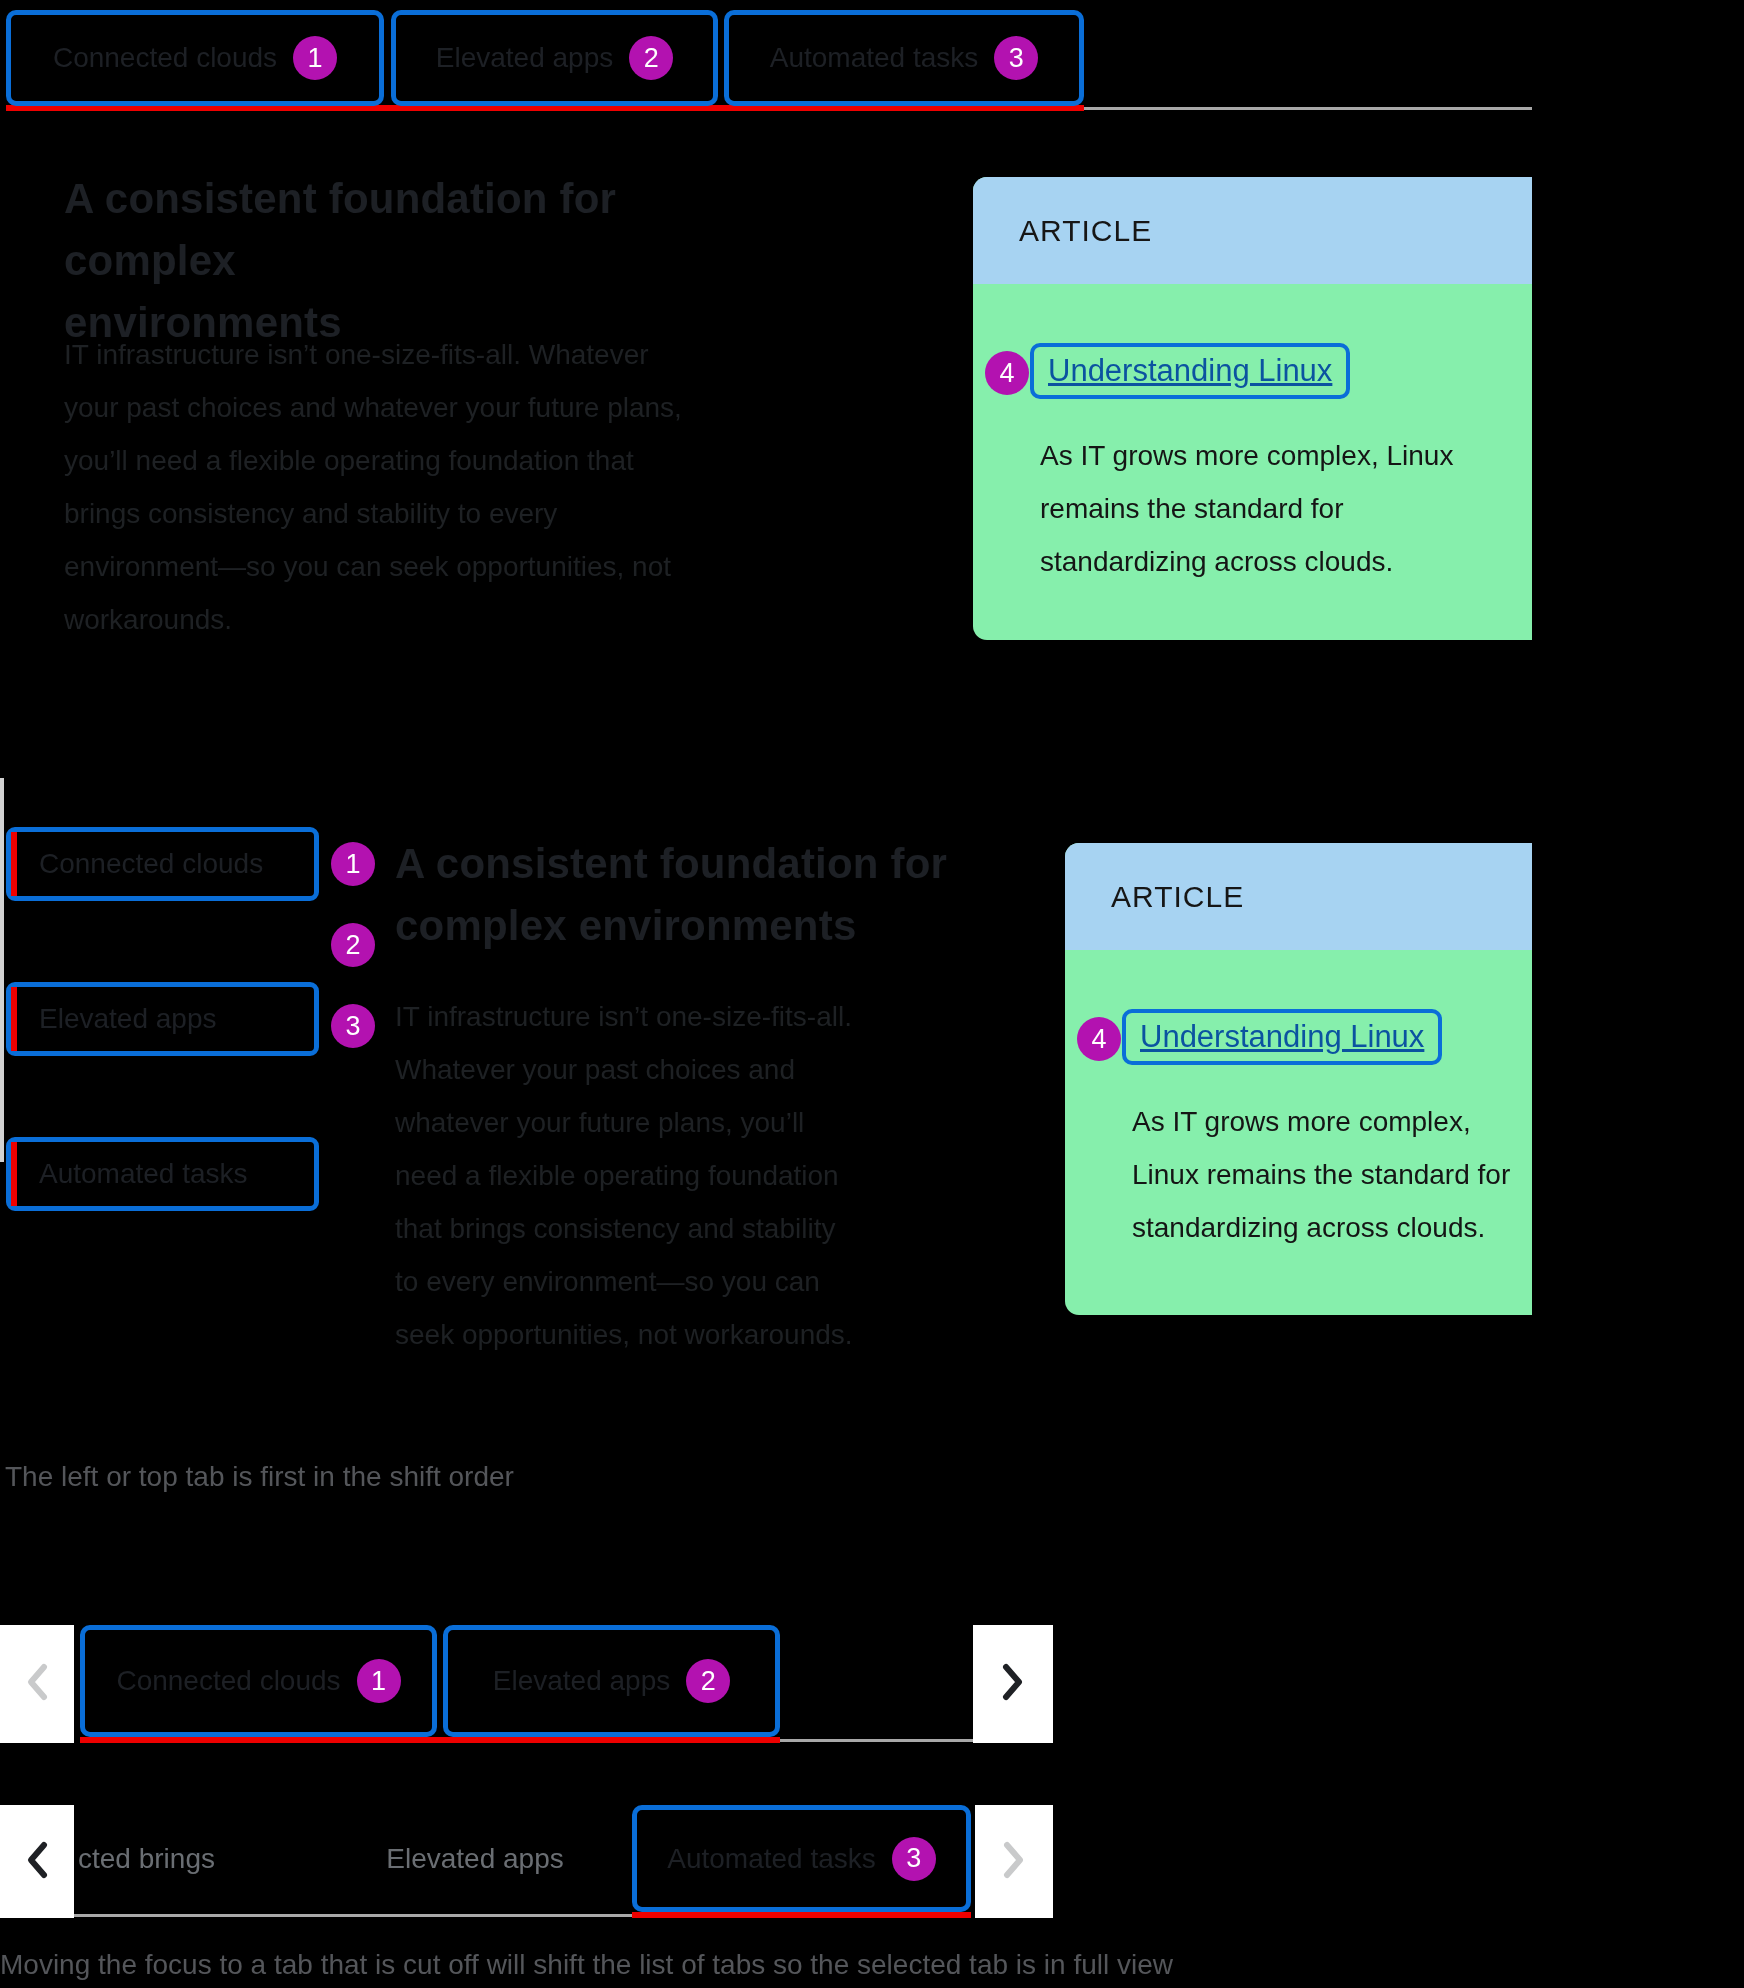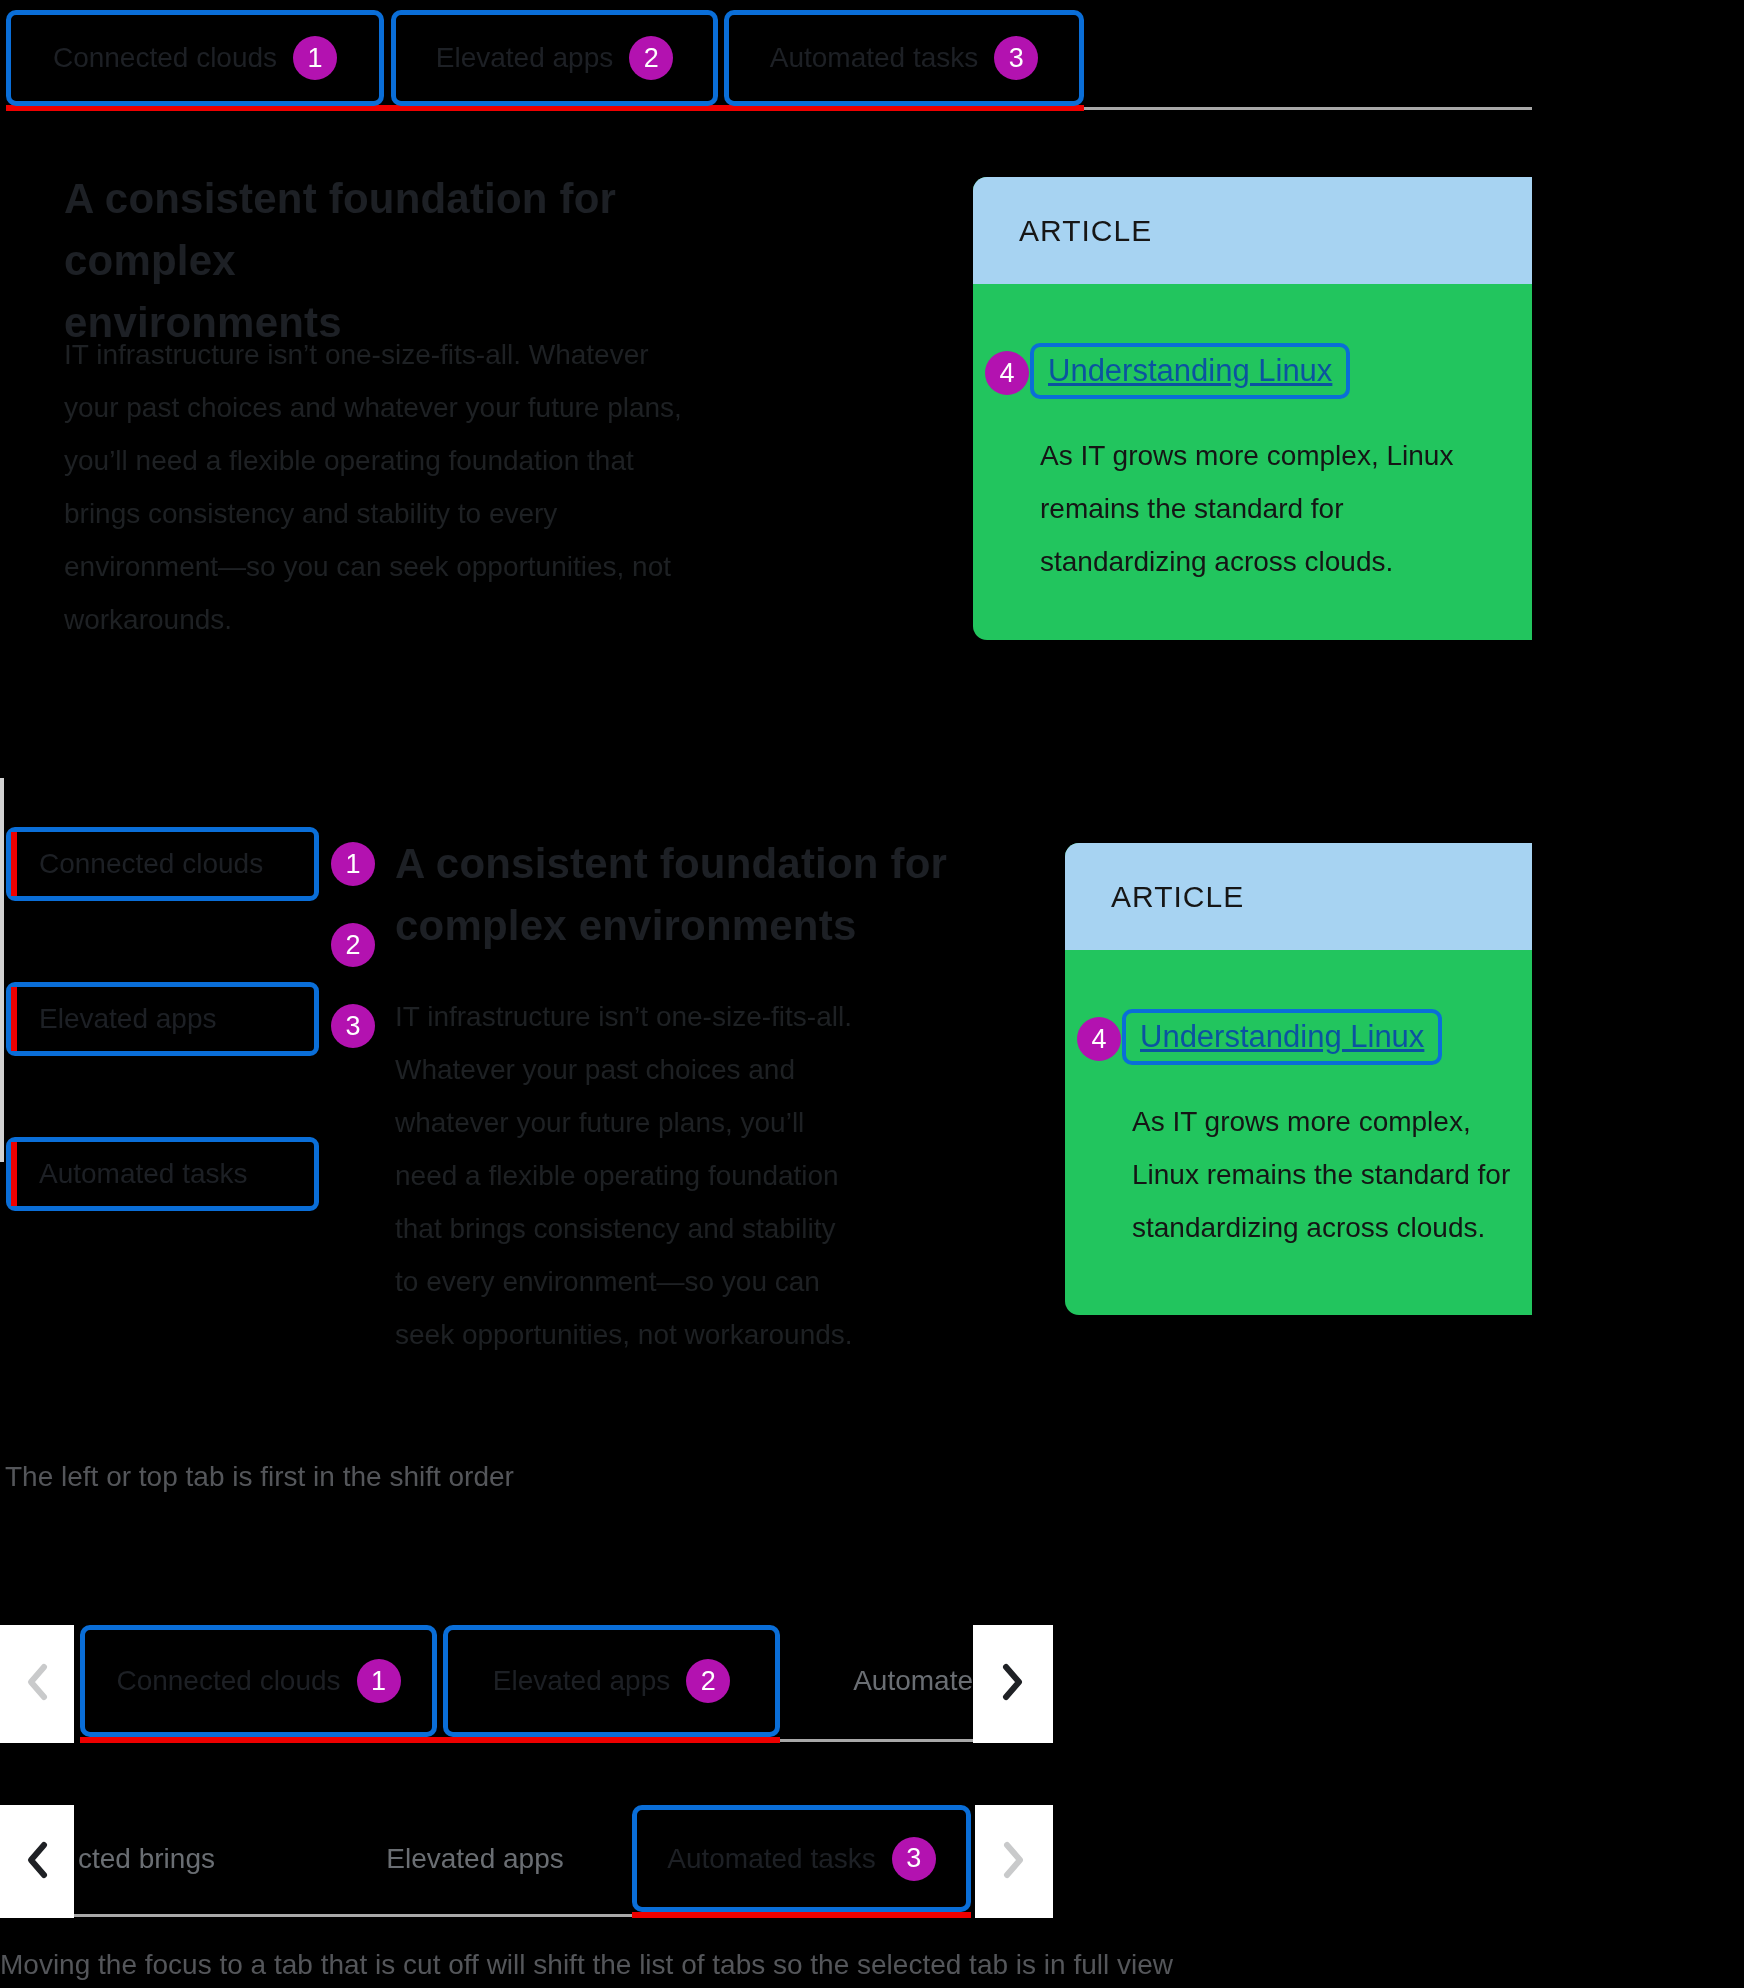--- a/index.html
+++ b/index.html
@@ -34,21 +34,21 @@
   .redbar{background:#ee0000;}
   .grayline{background:#a8a8a8;}
   .rail{background:#d2d2d2;}
 
   .heading{
     color:#1d2025;font-size:42px;line-height:62px;font-weight:600;letter-spacing:0.2px;
   }
   .para{color:#1e2124;font-size:28px;line-height:53px;font-weight:400;}
   .caption{color:#54565a;font-size:28px;line-height:33px;}
 
-  .card{background:#22c55e;border-radius:14px;box-shadow:0 1px 2px rgba(0,0,0,0.25);}
+  .card{background:#86efac;border-radius:14px;box-shadow:0 1px 2px rgba(0,0,0,0.25);}
   .card-header{
     position:absolute;left:0;top:0;right:0;height:107px;background:#a7d3f2;
     border-radius:14px 14px 0 0;display:flex;align-items:center;padding-left:46px;
     color:#161616;font-size:30px;letter-spacing:1px;box-sizing:border-box;
   }
   .card-para{color:#151515;font-size:28px;line-height:53px;}
   .link-box{
     position:absolute;border:4px solid #0a6ed8;border-radius:10px;height:56px;
     display:flex;align-items:center;padding:0 14px;box-sizing:border-box;
   }
@@ -178,23 +178,20 @@
 
   <div class="abs tab" style="left:80px;top:1625px;width:357px;height:112px;">
     <span>Connected clouds</span>
     <span class="badge">1</span>
   </div>
   <div class="abs tab" style="left:443px;top:1625px;width:337px;height:112px;">
     <span>Elevated apps</span>
     <span class="badge">2</span>
   </div>
 
-  <div class="abs gray-label" style="left:786px;top:1625px;width:187px;height:112px;overflow:hidden;display:flex;align-items:center;justify-content:flex-end;">
-    <span>Automate</span>
-  </div>
 
   <div class="abs scroll-btn" style="left:973px;top:1625px;width:80px;height:118px;">
     <span class="chev-enabled">
       <svg width="26" height="42" viewBox="0 0 26 42">
           <path d="M6 6 L19 21 L6 36" stroke="currentColor" stroke-width="6" stroke-linecap="round" stroke-linejoin="round" fill="none"></path>
         </svg>
     </span>
   </div>
 
   <div class="abs grayline" style="left:0;top:1914px;width:632px;height:3px;z-index:1;"></div>

